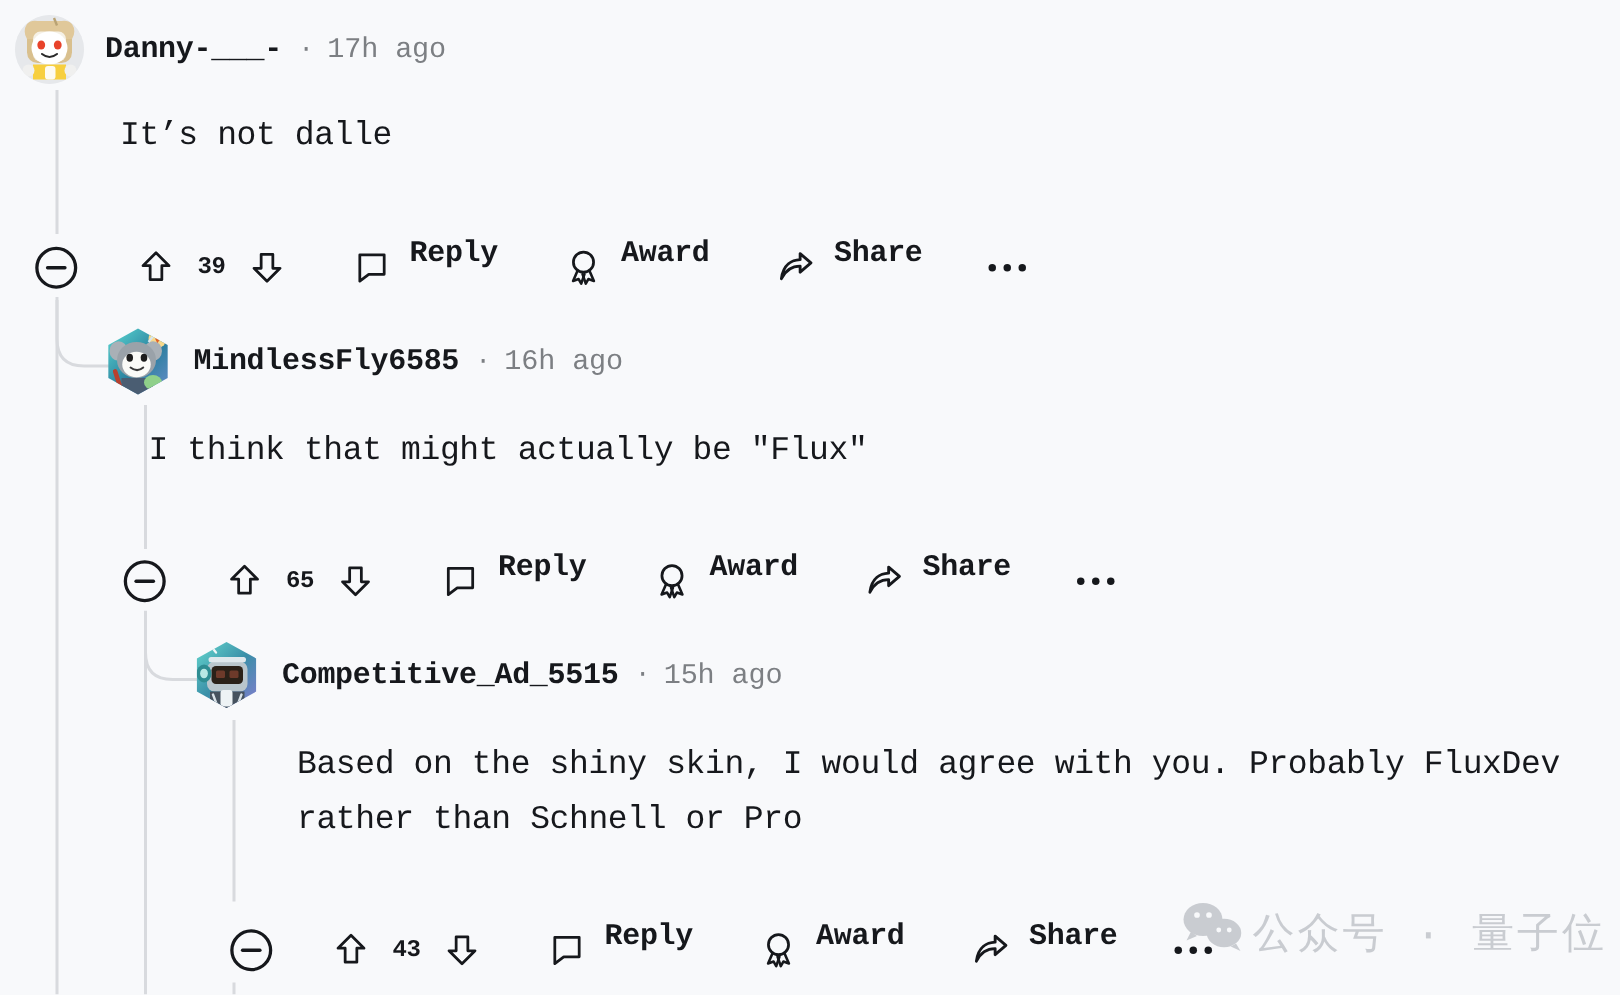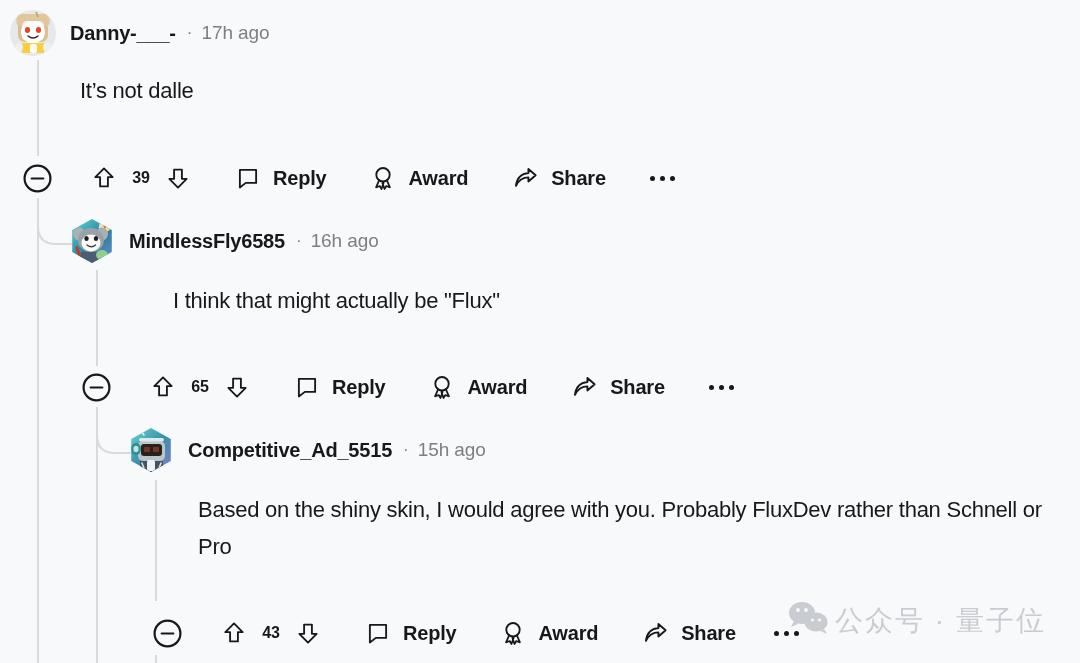--- a/index.html
+++ b/index.html
@@ -15,20 +15,21 @@
     color: #1a1a1b;
     overflow: hidden;
     position: relative;
     -webkit-font-smoothing: antialiased;
   }
 
   #thread-root {
     position: relative;
     width: 1080px;
     height: 488px;
+    font-family: Liberation Mono, monospace;
   }
 
   
   .comment {
     position: absolute;
   }
   .comment-header {
     display: flex;
     align-items: center;
     height: 46px;
@@ -78,21 +79,20 @@
   }
 
   
   .action-bar {
     display: flex;
     align-items: center;
     height: 40px;
   }
   .act {
     display: flex;
-    align-items: center;
     height: 40px;
     cursor: pointer;
   }
   .act-label {
     font-size: 20px;
     font-weight: 700;
     color: #16181c;
     margin-left: 12px;
     letter-spacing: -0.2px;
     white-space: nowrap;
@@ -291,21 +291,21 @@
           <path d="M12 34 h21 v12 h-21 z" fill="#4a5d72"></path>
           <ellipse cx="33" cy="37" rx="6" ry="5" fill="#8fd08a"></ellipse>
           <rect x="8" y="28" width="3" height="14" rx="1.4" fill="#b8402f" transform="rotate(-18 9 35)"></rect>
           <path d="M30 10 l4 -5" stroke="#d8e6ef" stroke-width="1.4"></path>
         </svg>
       </div>
       <div class="username">MindlessFly6585</div>
       <div class="meta-dot">·</div>
       <div class="timestamp">16h ago</div>
     </div>
-    <div class="comment-body" style="margin-left:104px; margin-top:18px;">I think that might actually be "Flux"</div>
+    <div class="comment-body" style="margin-left:30px; margin-top:18px;">I think that might actually be "Flux"</div>
   </div>
 
   <div class="action-bar" style="position:absolute; left:81px; top:367px;">
     <span class="icon-btn">
       <svg width="31" height="31" viewBox="0 0 24 24">
         <circle cx="12" cy="12" r="10" fill="none" stroke="#16181c" stroke-width="1.7"></circle>
         <line x1="7.5" y1="12" x2="16.5" y2="12" stroke="#16181c" stroke-width="1.7" stroke-linecap="round"></line>
       </svg>
     </span>
     <span class="gap-md"></span>

